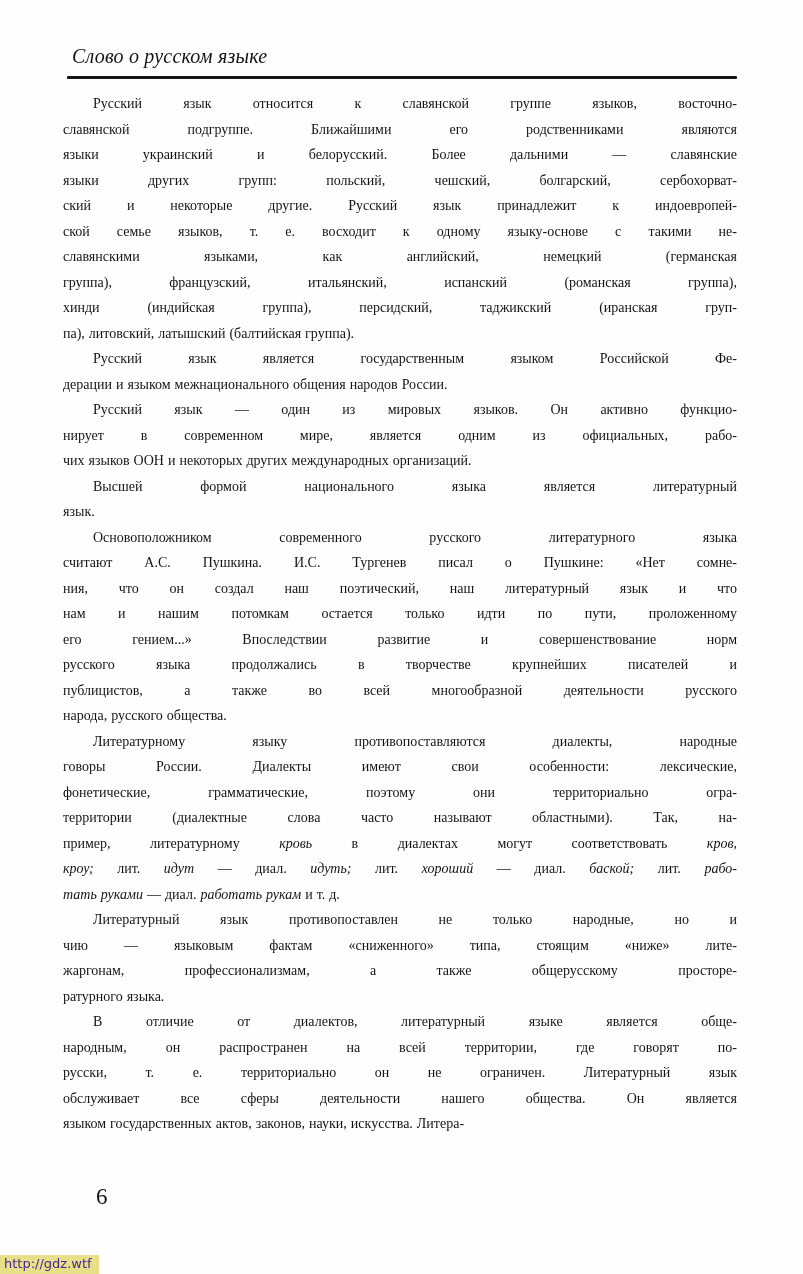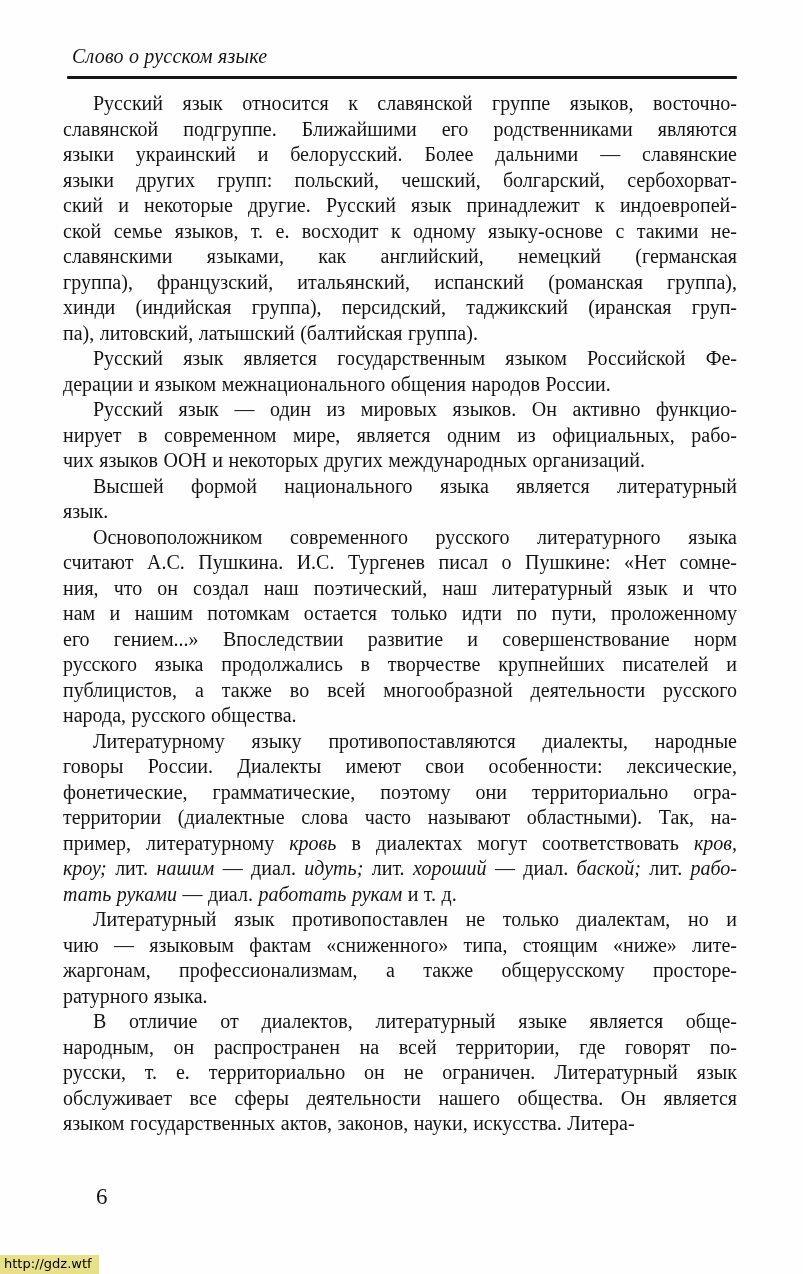--- a/index.html
+++ b/index.html
@@ -32,21 +32,21 @@
     width: 670px;
     height: 3px;
     background: #161616;
     border-radius: 1px;
   }
   .body-text {
     position: absolute;
     left: 63px;
     top: 91px;
     width: 674px;
-    font-size: 20px;
+    font-size: 14px;
     line-height: 25.5px;
   }
   .para { margin: 0; }
   .line {
     height: 25.5px;
     overflow: hidden;
     text-align: justify;
     text-align-last: justify;
     word-spacing: 0.5px;
     white-space: normal;
@@ -59,21 +59,21 @@
     left: 96px;
     top: 1184px;
     font-size: 23px;
   }
   .watermark {
     position: absolute;
     left: 0;
     bottom: 0;
     font-family: "DejaVu Sans", sans-serif;
     font-size: 13px;
-    color: #000000;
+    color: #4c1d95;
     padding: 2px 7px 3px 4px;
     line-height: 14px;
   }
 </style>
 </head>
 <body>
 
 <div class="page" style="background: rgb(254, 254, 254);">
   <div class="running-head">Слово о русском языке</div>
 
@@ -114,25 +114,25 @@
         <div class="line"><span>русского языка продолжались в творчестве крупнейших писателей и</span></div>
         <div class="line"><span>публицистов, а также во всей многообразной деятельности русского</span></div>
         <div class="line last"><span>народа, русского общества.</span></div>
       </div>
       <div class="para">
         <div class="line indent"><span>Литературному языку противопоставляются диалекты, народные</span></div>
         <div class="line"><span>говоры России. Диалекты имеют свои особенности: лексические,</span></div>
         <div class="line"><span>фонетические, грамматические, поэтому они территориально огра-</span></div>
         <div class="line"><span>территории (диалектные слова часто называют областными). Так, на-</span></div>
         <div class="line"><span>пример, литературному </span><em>кровь</em><span> в диалектах могут соответствовать </span><em>кров,</em></div>
-        <div class="line"><em>кроу;</em><span> лит. </span><em>нашим</em><span> — диал. </span><em>идуть;</em><span> лит. </span><em>хороший</em><span> — диал. </span><em>баской;</em><span> лит. </span><em>рабо-</em></div>
+        <div class="line"><em>кроу;</em><span> лит. </span><em>идут</em><span> — диал. </span><em>идуть;</em><span> лит. </span><em>хороший</em><span> — диал. </span><em>баской;</em><span> лит. </span><em>рабо-</em></div>
         <div class="line last"><em>тать руками</em><span> — диал. </span><em>работать рукам</em><span> и т. д.</span></div>
       </div>
       <div class="para">
-        <div class="line indent"><span>Литературный язык противопоставлен не только диалектам, но и</span></div>
+        <div class="line indent"><span>Литературный язык противопоставлен не только народные, но и</span></div>
         <div class="line"><span>чию — языковым фактам «сниженного» типа, стоящим «ниже» лите-</span></div>
         <div class="line"><span>жаргонам, профессионализмам, а также общерусскому просторе-</span></div>
         <div class="line last"><span>ратурного языка.</span></div>
       </div>
       <div class="para">
         <div class="line indent"><span>В отличие от диалектов, литературный языке является обще-</span></div>
         <div class="line"><span>народным, он распространен на всей территории, где говорят по-</span></div>
         <div class="line"><span>русски, т. е. территориально он не ограничен. Литературный язык</span></div>
         <div class="line"><span>обслуживает все сферы деятельности нашего общества. Он является</span></div>
         <div class="line last"><span>языком государственных актов, законов, науки, искусства. Литера-</span></div>

